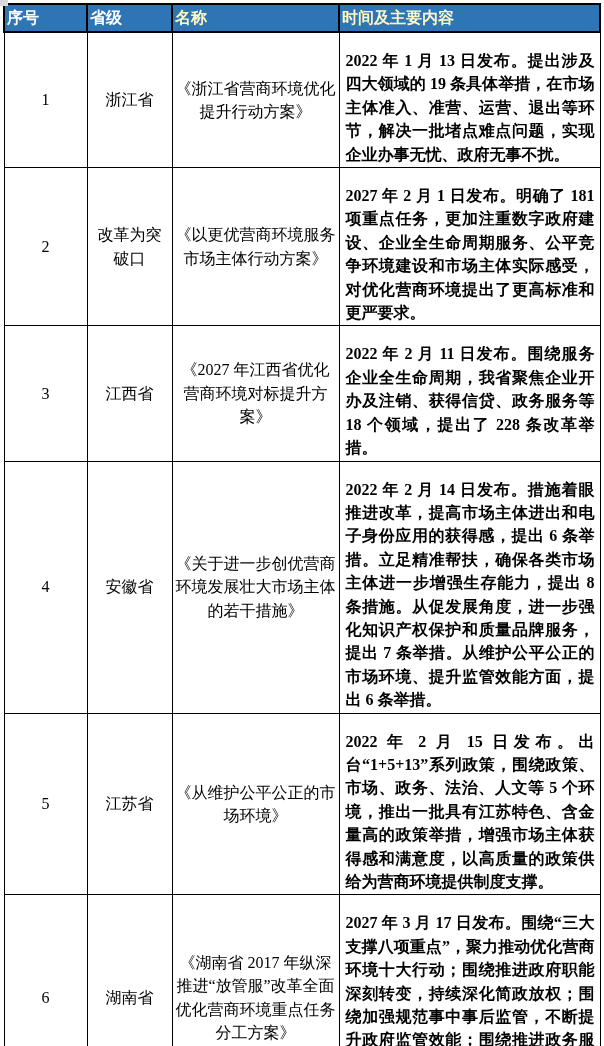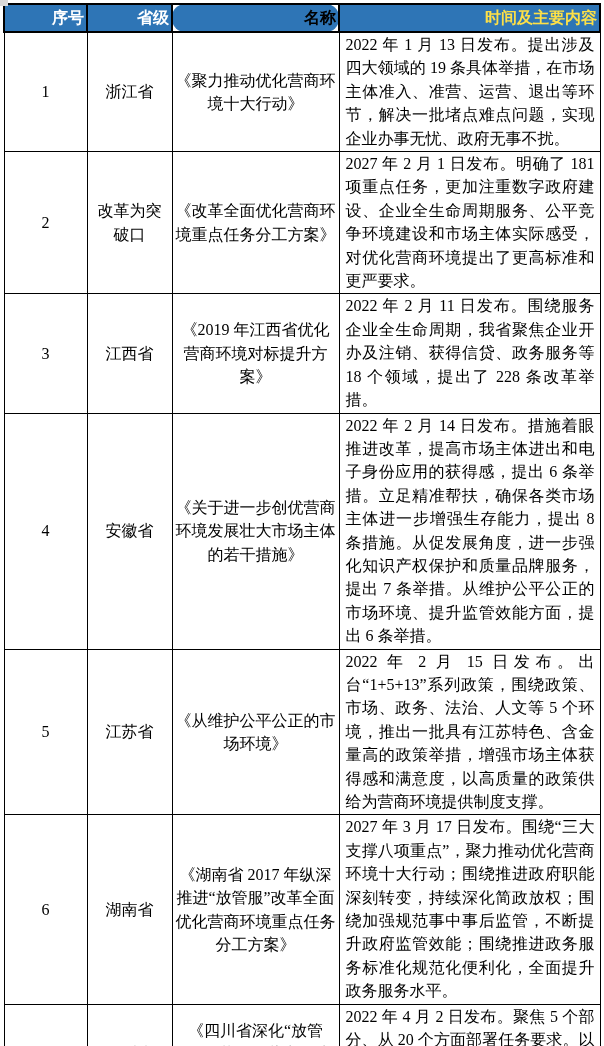--- a/index.html
+++ b/index.html
@@ -33,38 +33,39 @@
 
   th {
     border: 2px solid #000000;
     background: #2E75B6;
     color: #ffffff;
     font-family: "Liberation Sans", "DejaVu Sans", sans-serif;
     font-weight: bold;
     font-size: 16px;
     height: 24px;
     padding: 1px 2px;
-    text-align: right;
+    text-align: left;
     vertical-align: middle;
   }
   td {
     border: 1px solid #000000;
     font-size: 16px;
     line-height: 23.4px;
     vertical-align: middle;
     padding: 1px 3px;
     overflow: hidden;
   }
   td.col-no, td.col-province, td.col-name {
     text-align: center;
   }
   td.col-content {
     text-align: justify;
     vertical-align: top;
-    padding: 0 5px 1px 6px;
+    padding: 16px 5px 1px 6px;
+    font-weight: bold;
   }
   
   tbody tr:nth-child(1) { height: 115px; }
   tbody tr:nth-child(2) { height: 140px; }
   tbody tr:nth-child(3) { height: 98px;  }
   tbody tr:nth-child(4) { height: 210px; }
   tbody tr:nth-child(5) { height: 165px; }
   tbody tr:nth-child(6) { height: 188px; }
   tbody tr:nth-child(7) { height: 100px; }
 </style>
@@ -77,41 +78,41 @@
   <colgroup>
     <col class="c-no">
     <col class="c-province">
     <col class="c-name">
     <col class="c-content">
   </colgroup>
   <thead>
     <tr>
       <th style="background: rgb(46, 117, 182); color: rgb(255, 255, 255);">序号</th>
       <th style="background: rgb(46, 117, 182); color: rgb(255, 255, 255);">省级</th>
-      <th style="background: rgb(46, 117, 182); color: #000000; border-radius: 13px;">名称</th>
-      <th style="background: rgb(46, 117, 182); color: #fde047;">时间及主要内容</th>
+      <th style="background: rgb(46, 117, 182); color: #fef9c3;">名称</th>
+      <th style="background: rgb(46, 117, 182); color: #fef9c3;">时间及主要内容</th>
     </tr>
   </thead>
   <tbody>
       <tr>
         <td class="col-no">1</td>
         <td class="col-province">浙江省</td>
-        <td class="col-name">《聚力推动优化营商环境十大行动》</td>
+        <td class="col-name">《浙江省营商环境优化提升行动方案》</td>
         <td class="col-content">2022 年 1 月 13 日发布。提出涉及四大领域的 19 条具体举措，在市场主体准入、准营、运营、退出等环节，解决一批堵点难点问题，实现企业办事无忧、政府无事不扰。</td>
       </tr>
       <tr>
         <td class="col-no">2</td>
         <td class="col-province">改革为突破口</td>
-        <td class="col-name">《改革全面优化营商环境重点任务分工方案》</td>
+        <td class="col-name">《以更优营商环境服务市场主体行动方案》</td>
         <td class="col-content">2027 年 2 月 1 日发布。明确了 181 项重点任务，更加注重数字政府建设、企业全生命周期服务、公平竞争环境建设和市场主体实际感受，对优化营商环境提出了更高标准和更严要求。</td>
       </tr>
       <tr>
         <td class="col-no">3</td>
         <td class="col-province">江西省</td>
-        <td class="col-name">《2019 年江西省优化营商环境对标提升方案》</td>
+        <td class="col-name">《2027 年江西省优化营商环境对标提升方案》</td>
         <td class="col-content">2022 年 2 月 11 日发布。围绕服务企业全生命周期，我省聚焦企业开办及注销、获得信贷、政务服务等 18 个领域，提出了 228 条改革举措。</td>
       </tr>
       <tr>
         <td class="col-no">4</td>
         <td class="col-province">安徽省</td>
         <td class="col-name">《关于进一步创优营商环境发展壮大市场主体的若干措施》</td>
         <td class="col-content">2022 年 2 月 14 日发布。措施着眼推进改革，提高市场主体进出和电子身份应用的获得感，提出 6 条举措。立足精准帮扶，确保各类市场主体进一步增强生存能力，提出 8 条措施。从促发展角度，进一步强化知识产权保护和质量品牌服务，提出 7 条举措。从维护公平公正的市场环境、提升监管效能方面，提出 6 条举措。</td>
       </tr>
       <tr>
         <td class="col-no">5</td>

